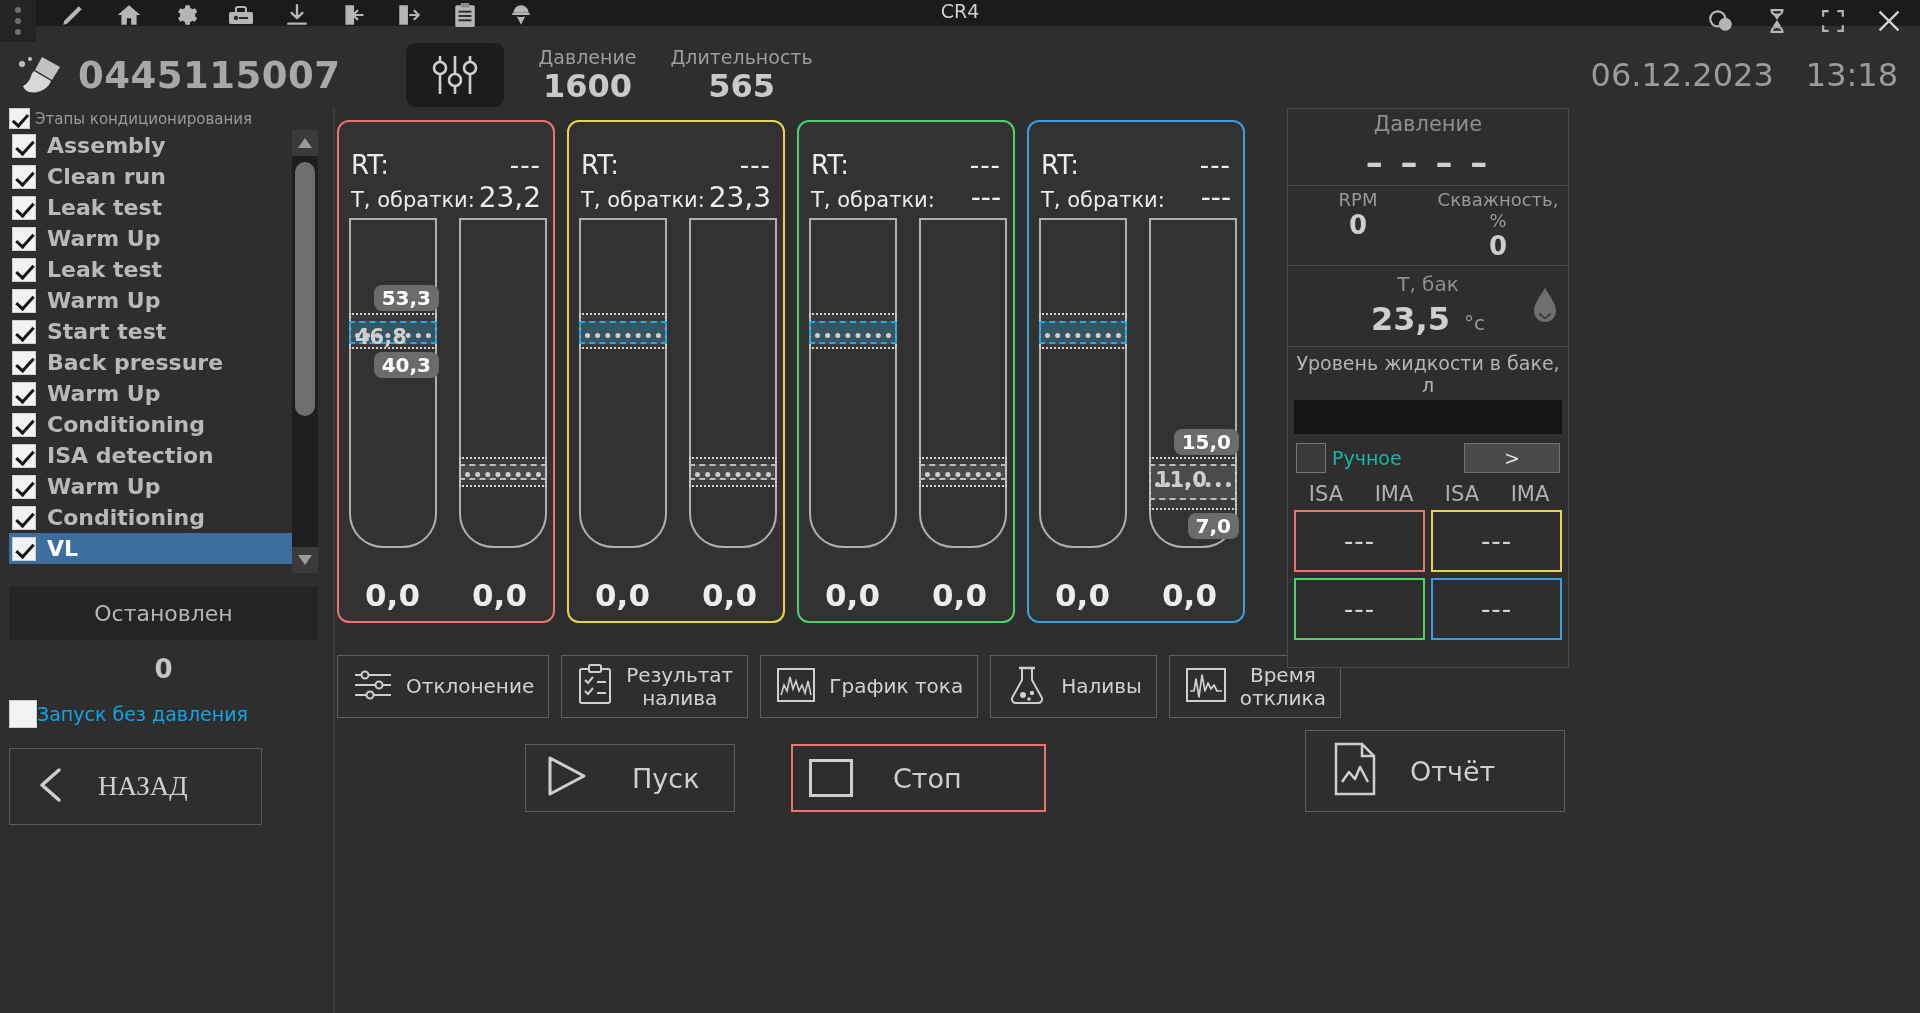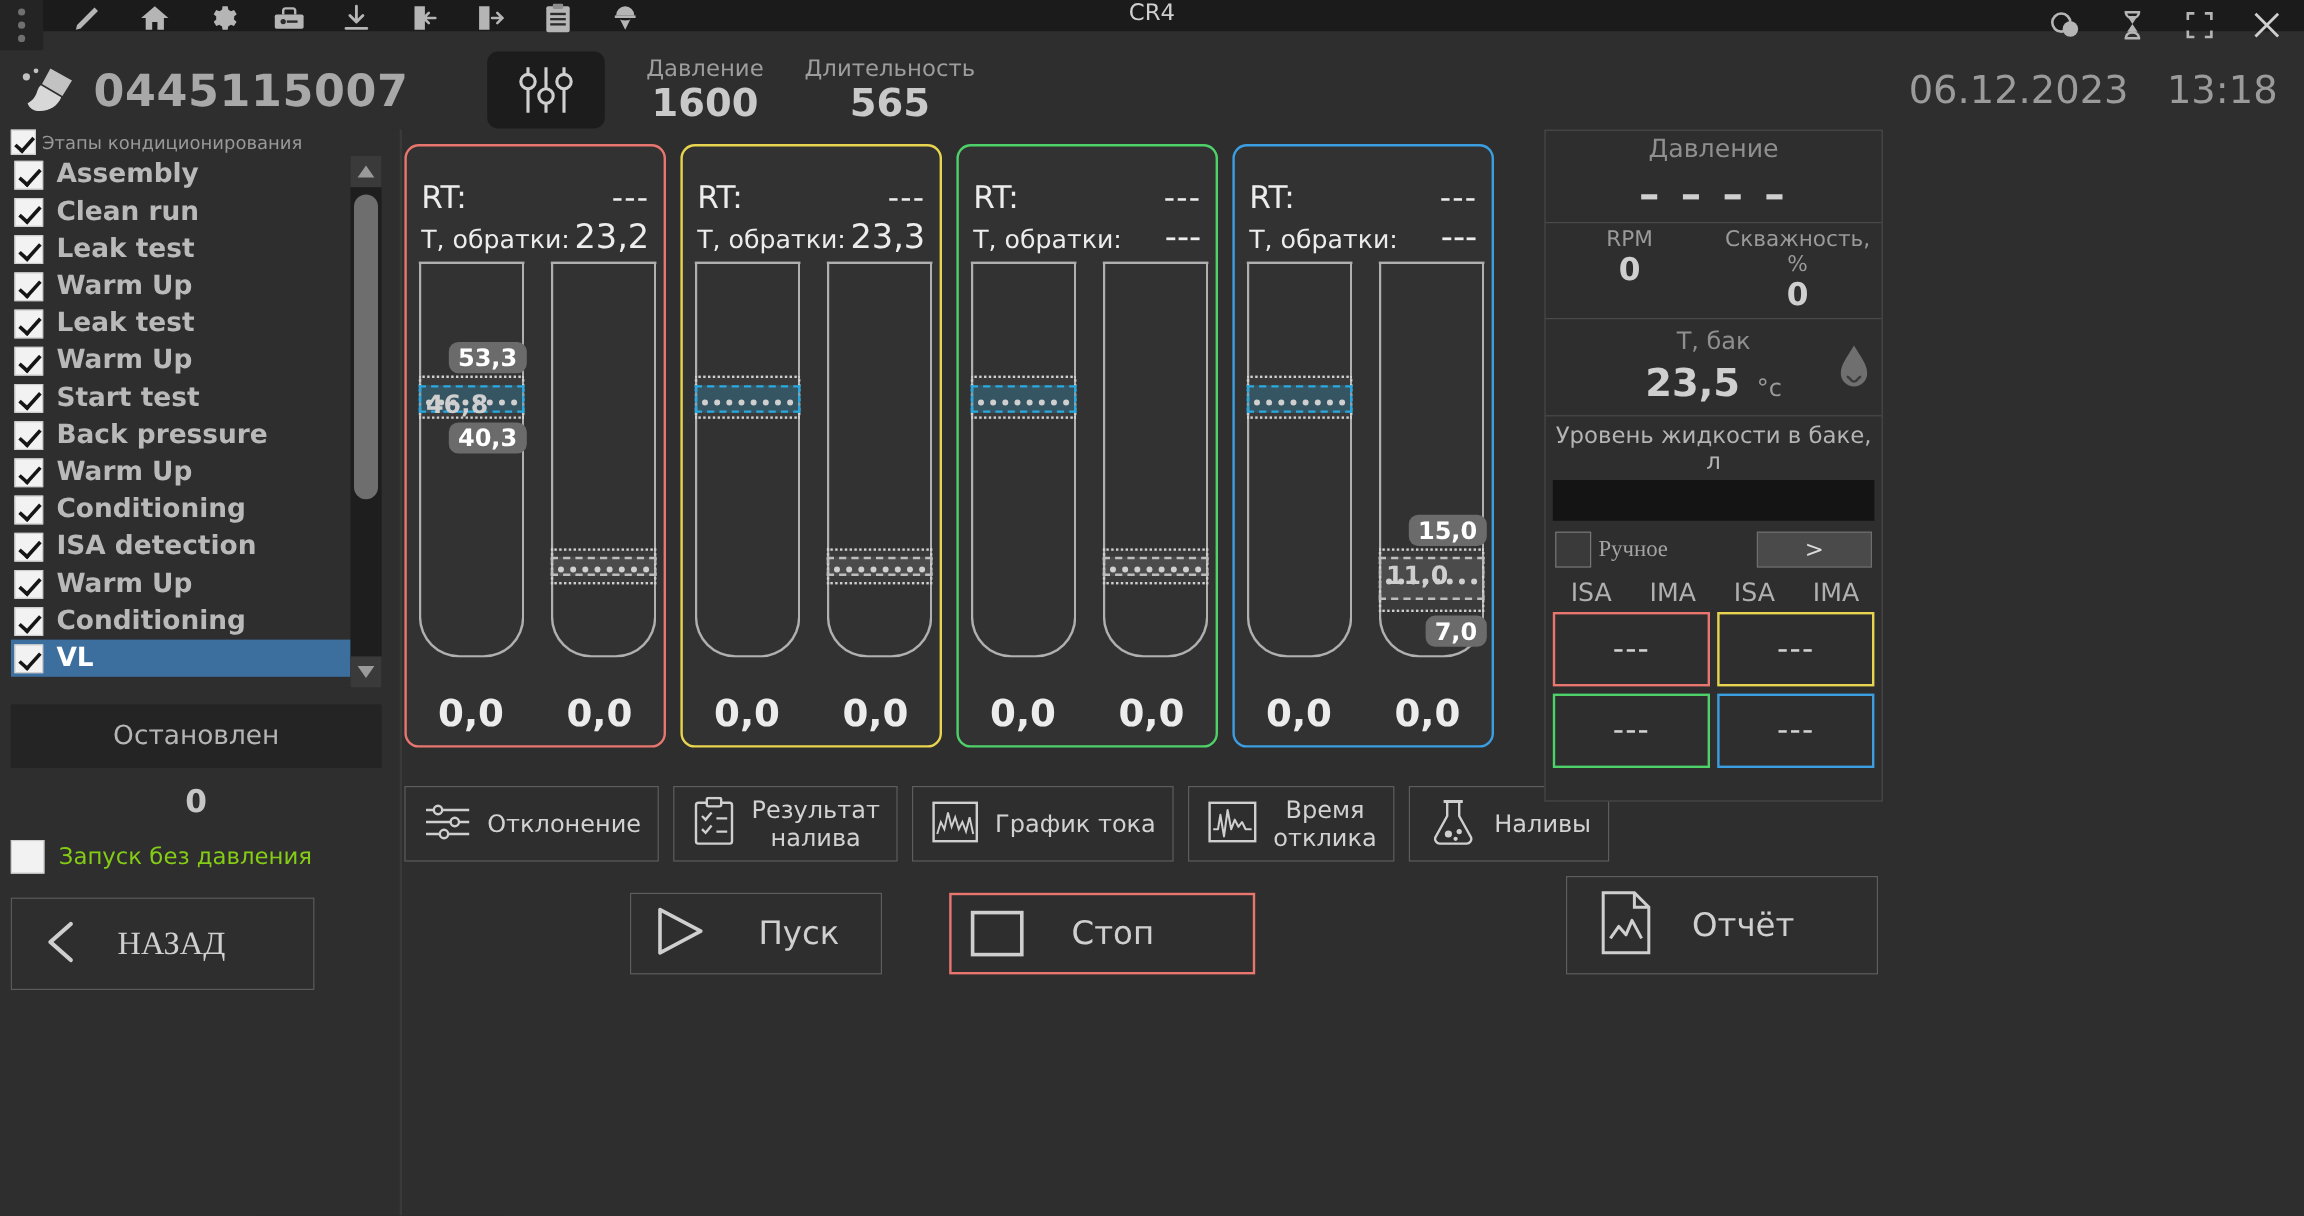--- a/index.html
+++ b/index.html
@@ -86,21 +86,21 @@
   .status-box { margin: 14px 0 0 9px; width: 309px; height: 53px; background: #242424;
     display: flex; align-items: center; justify-content: center; }
   .status-box span { font-size: 22px; color: #b5b5b5; }
   .counter-box { margin: 6px 0 0 9px; width: 309px; height: 45px;
     display: flex; align-items: center; justify-content: center; }
   .counter-box span { font-size: 26px; font-weight: bold; color: #c6c6c6; }
 
   .nopress { margin: 9px 0 0 9px; display: flex; align-items: center; }
   .nopress .cb2 { width: 28px; height: 28px; background: #f2f2f2; border: 1px solid #cfcfcf;
     flex: 0 0 auto; cursor: pointer; }
-  .nopress .txt { font-size: 19px; color: #84cc16; margin-left: 12px; }
+  .nopress .txt { font-size: 19px; color: #0ea5e9; margin-left: 0; }
 
   .btn-back {
     margin: 20px 0 0 9px; width: 253px; height: 77px; background: #2e2e2e;
     border: 1px solid #5a5a5a; display: flex; align-items: center; cursor: pointer;
   }
   .btn-back .chev { margin-left: 22px; }
   .btn-back .txt { font-size: 27px; color: #cfcfcf; margin-left: 24px; font-family: Liberation Serif, serif; }
 
   
   .channels { position: absolute; left: 337px; top: 120px; width: 935px; height: 510px;
@@ -191,21 +191,21 @@
   .rp-tank .row { display: flex; align-items: baseline; justify-content: center; gap: 14px;
     margin-top: 4px; }
   .rp-tank .val { font-size: 32px; font-weight: bold; color: #cfcfcf; }
   .rp-tank .unit { font-size: 20px; color: #9a9a9a; }
   .rp-tank .drop { position: absolute; right: 8px; top: 20px; }
   .rp-level { text-align: center; font-size: 19px; color: #b4b4b4; padding: 5px 0 4px 0; }
   .rp-levelbar { margin: 0 6px; height: 34px; background: #141414; }
   .rp-manual { display: flex; align-items: center; padding: 9px 8px 9px 8px; }
   .rp-manual .cb2 { width: 30px; height: 30px; background: #3a3a3a; border: 1px solid #777;
     flex: 0 0 auto; cursor: pointer; }
-  .rp-manual .t { font-size: 19px; color: #a3a3a3; margin-left: 6px; font-family: Liberation Serif, serif; }
+  .rp-manual .t { font-size: 19px; color: #14b8a6; margin-left: 6px; }
   .rp-manual .arrow { margin-left: auto; width: 96px; height: 30px; background: #4a4a4a;
     border: 1px solid #6e6e6e; display: flex; align-items: center; justify-content: center;
     font-size: 19px; color: #dcdcdc; cursor: pointer; }
   .rp-heads { display: flex; padding: 0 4px 4px 4px; }
   .rp-heads div { flex: 1; text-align: center; font-size: 21px; color: #b0b0b0; }
   .rp-grid { display: flex; flex-wrap: wrap; gap: 6px; padding: 0 6px; }
   .rp-cell { width: 131px; height: 62px; background: #2e2e2e; border: 2px solid;
     display: flex; align-items: center; justify-content: center; }
   .rp-cell span { font-size: 26px; color: #d2d2d2; letter-spacing: 1px; }
   .vline { position: absolute; left: 333px; top: 108px; width: 2px; height: 905px; background: #3a3a3a; }
@@ -600,36 +600,36 @@
 налива</span>
       </div>
       <div class="fbtn">
         <span><svg width="42" height="40" viewBox="0 0 42 40">
             <rect x="3" y="4" width="36" height="32" stroke="#cfcfcf" stroke-width="2" fill="none"></rect>
             <path d="M6 30l3-10 3 6 3-14 3 12 3-8 3 10 3-6 3 8 3-12 3 14" stroke="#cfcfcf" stroke-width="1.6" fill="none"></path>
           </svg></span>
         <span class="t" style="white-space: pre-line;">График тока</span>
       </div>
       <div class="fbtn">
-        <span><svg width="44" height="40" viewBox="0 0 44 40">
-            <rect x="3" y="4" width="38" height="32" stroke="#cfcfcf" stroke-width="2" fill="none"></rect>
-            <path d="M6 26h4l2-12 3 18 3-22 3 16 3-8 3 6 3-4 3 6h5" stroke="#cfcfcf" stroke-width="1.7" fill="none" stroke-linejoin="round"></path>
-          </svg></span>
-        <span class="t" style="white-space: pre-line;">Время
-отклика</span>
-      </div>
-      <div class="fbtn">
         <span><svg width="44" height="42" viewBox="0 0 44 42">
             <path d="M17 4v12L7 34a4 4 0 004 5h22a4 4 0 004-5L27 16V4z" stroke="#cfcfcf" stroke-width="2" fill="none"></path>
             <line x1="14" y1="4" x2="30" y2="4" stroke="#cfcfcf" stroke-width="2.5"></line>
             <circle cx="18" cy="31" r="3" fill="#cfcfcf"></circle>
             <circle cx="27" cy="29" r="2.2" fill="#cfcfcf"></circle>
             <circle cx="24" cy="35" r="1.8" fill="#cfcfcf"></circle>
           </svg></span>
         <span class="t" style="white-space: pre-line;">Наливы</span>
+      </div>
+      <div class="fbtn">
+        <span><svg width="44" height="40" viewBox="0 0 44 40">
+            <rect x="3" y="4" width="38" height="32" stroke="#cfcfcf" stroke-width="2" fill="none"></rect>
+            <path d="M6 26h4l2-12 3 18 3-22 3 16 3-8 3 6 3-4 3 6h5" stroke="#cfcfcf" stroke-width="1.7" fill="none" stroke-linejoin="round"></path>
+          </svg></span>
+        <span class="t" style="white-space: pre-line;">Время
+отклика</span>
       </div>
     </div>
 
   <div class="btn-start">
     <div style="margin-left:16px;">
       <svg width="50" height="44" viewBox="0 0 50 44">
           <path d="M8 4l34 18L8 40z" stroke="#cfcfcf" stroke-width="3" fill="none" stroke-linejoin="round"></path>
         </svg>
     </div>
     <div class="t">Пуск</div>

